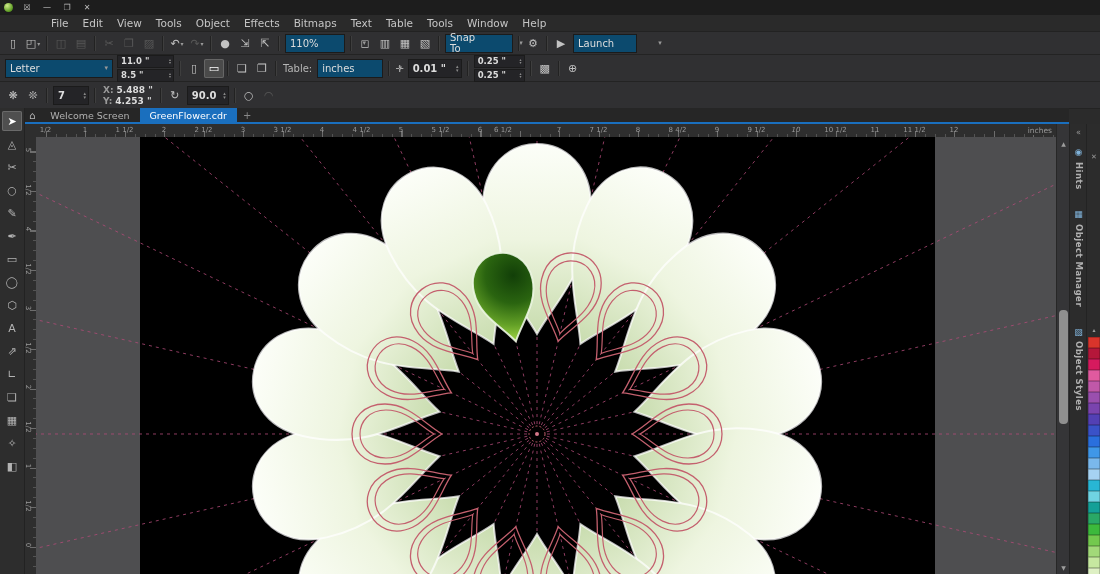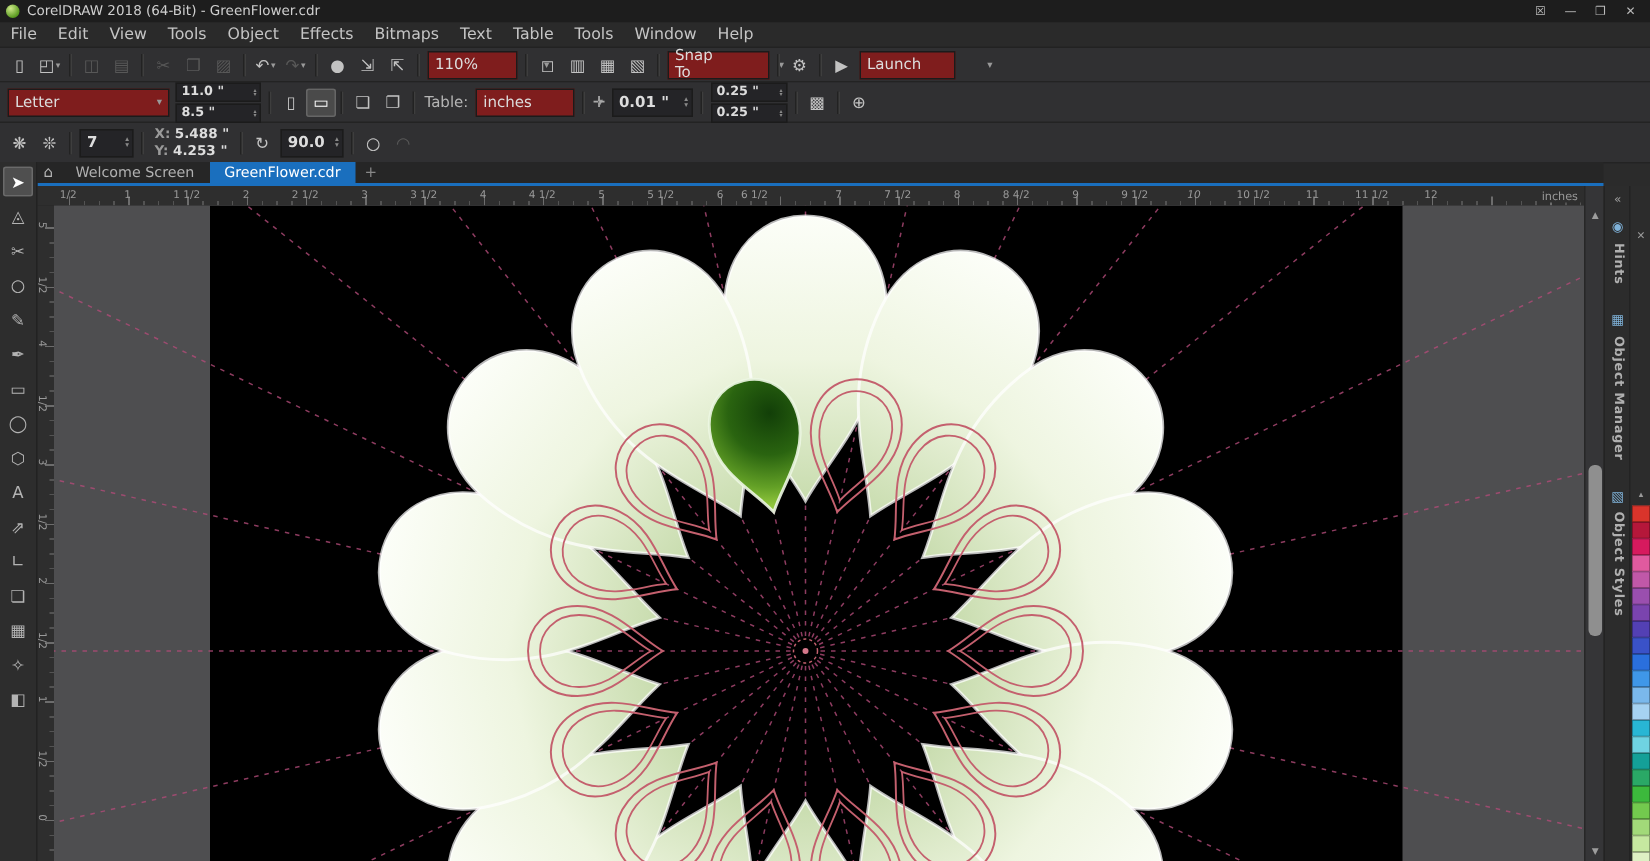--- a/index.html
+++ b/index.html
@@ -9,37 +9,37 @@
   
   #titlebar{position:absolute;top:0;left:0;right:0;height:15px;background:#1d1d1d;
             display:flex;align-items:center;padding:0 4px;font-size:9px;color:#cfcfcf;}
   #appicon{width:9px;height:9px;border-radius:50%;margin-right:5px;
            background:radial-gradient(circle at 35% 30%,#cfe98a,#5a9a20 70%);flex:0 0 auto;}
   #titletext{flex:1;white-space:nowrap;overflow:hidden;}
   #winbtns{display:flex;align-items:center;gap:2px;}
   #winbtns .tbtn{width:18px;height:13px;font-size:8px;color:#bbb;}
   
   #menubar{position:absolute;top:15px;left:0;right:0;height:16px;background:#2a2a2a;
-           display:flex;align-items:center;border-bottom:1px solid #222;}
+           display:flex;align-items:center;border-bottom:1px solid #222;padding-left:44px;}
   .mitem{padding:1px 7px;font-size:10.5px;color:#c5c5c5;cursor:default;}
   
   .bar{position:absolute;left:0;right:0;background:#303032;border-bottom:1px solid #232323;
        display:flex;align-items:center;padding-left:3px;}
   #toolbar{top:32px;height:22px;}
   #propbar{top:55px;height:26px;}
   #objbar{top:82px;height:26px;}
   .tbtn{display:inline-flex;align-items:center;justify-content:center;width:20px;height:19px;
         border-radius:2px;color:#c2c2c2;font-size:11px;cursor:default;flex:0 0 auto;}
   .tbtn .g{font-style:normal;font-weight:normal;}
   .tbtn .dd{font-size:6px;margin-left:1px;color:#9a9a9a;}
   .tbtn.disabled{color:#585858;}
   .tbtn.active{background:#4a4a4a;box-shadow:inset 0 0 0 1px #666;color:#fff;}
   .sep{width:1px;height:15px;background:#222;border-right:1px solid #3e3e3e;margin:0 3px;flex:0 0 auto;}
   .blabel{font-size:10px;color:#b5b5b5;margin:0 3px;flex:0 0 auto;}
-  .combo{display:inline-flex;align-items:center;justify-content:space-between;background:#7f1d1d;
+  .combo{display:inline-flex;align-items:center;justify-content:space-between;background:#0c4a6e;
          border:1px solid #1b1b1b;height:17px;padding:0 4px;font-size:10px;color:#ddd;margin:0 2px;flex:0 0 auto;gap:40px;}
   .combo .t{font-style:normal;font-weight:normal;}
   .combo .dd{font-style:normal;font-size:7px;color:#999;margin-left:4px;}
   .fieldwrap{display:inline-flex;align-items:center;flex:0 0 auto;}
   .ficon{font-style:normal;font-size:10px;color:#a8a8a8;margin:0 2px;}
   .field{display:inline-flex;align-items:center;background:#242427;border:1px solid #1b1b1b;
          height:17px;padding:0 2px 0 4px;font-size:10px;color:#ddd;margin:0 2px;}
   .field .t{font-style:normal;flex:1;white-space:nowrap;}
   .spin{display:inline-flex;flex-direction:column;margin-left:3px;color:#8a8a8a;}
   .spin i{font-style:normal;font-size:5px;line-height:4px;}
@@ -108,21 +108,20 @@
   #swatches{position:absolute;top:213px;left:1px;width:12px;display:flex;flex-direction:column;}
   .swatch{width:12px;height:11px;flex:0 0 auto;box-shadow:inset 0 0 0 0.5px rgba(0,0,0,0.4);}
 </style>
 </head>
 <body>
 
 <div id="app">
 
   <div id="titlebar">
     <span id="appicon"></span>
-    <span id="titletext">CorelDRAW 2018 (64-Bit) - GreenFlower.cdr</span>
     <span id="winbtns">
         <span class="tbtn disabled">
           <b class="g">☒</b>
         </span>
         <span class="tbtn">
           <b class="g">—</b>
         </span>
         <span class="tbtn">
           <b class="g">❐</b>
         </span>

